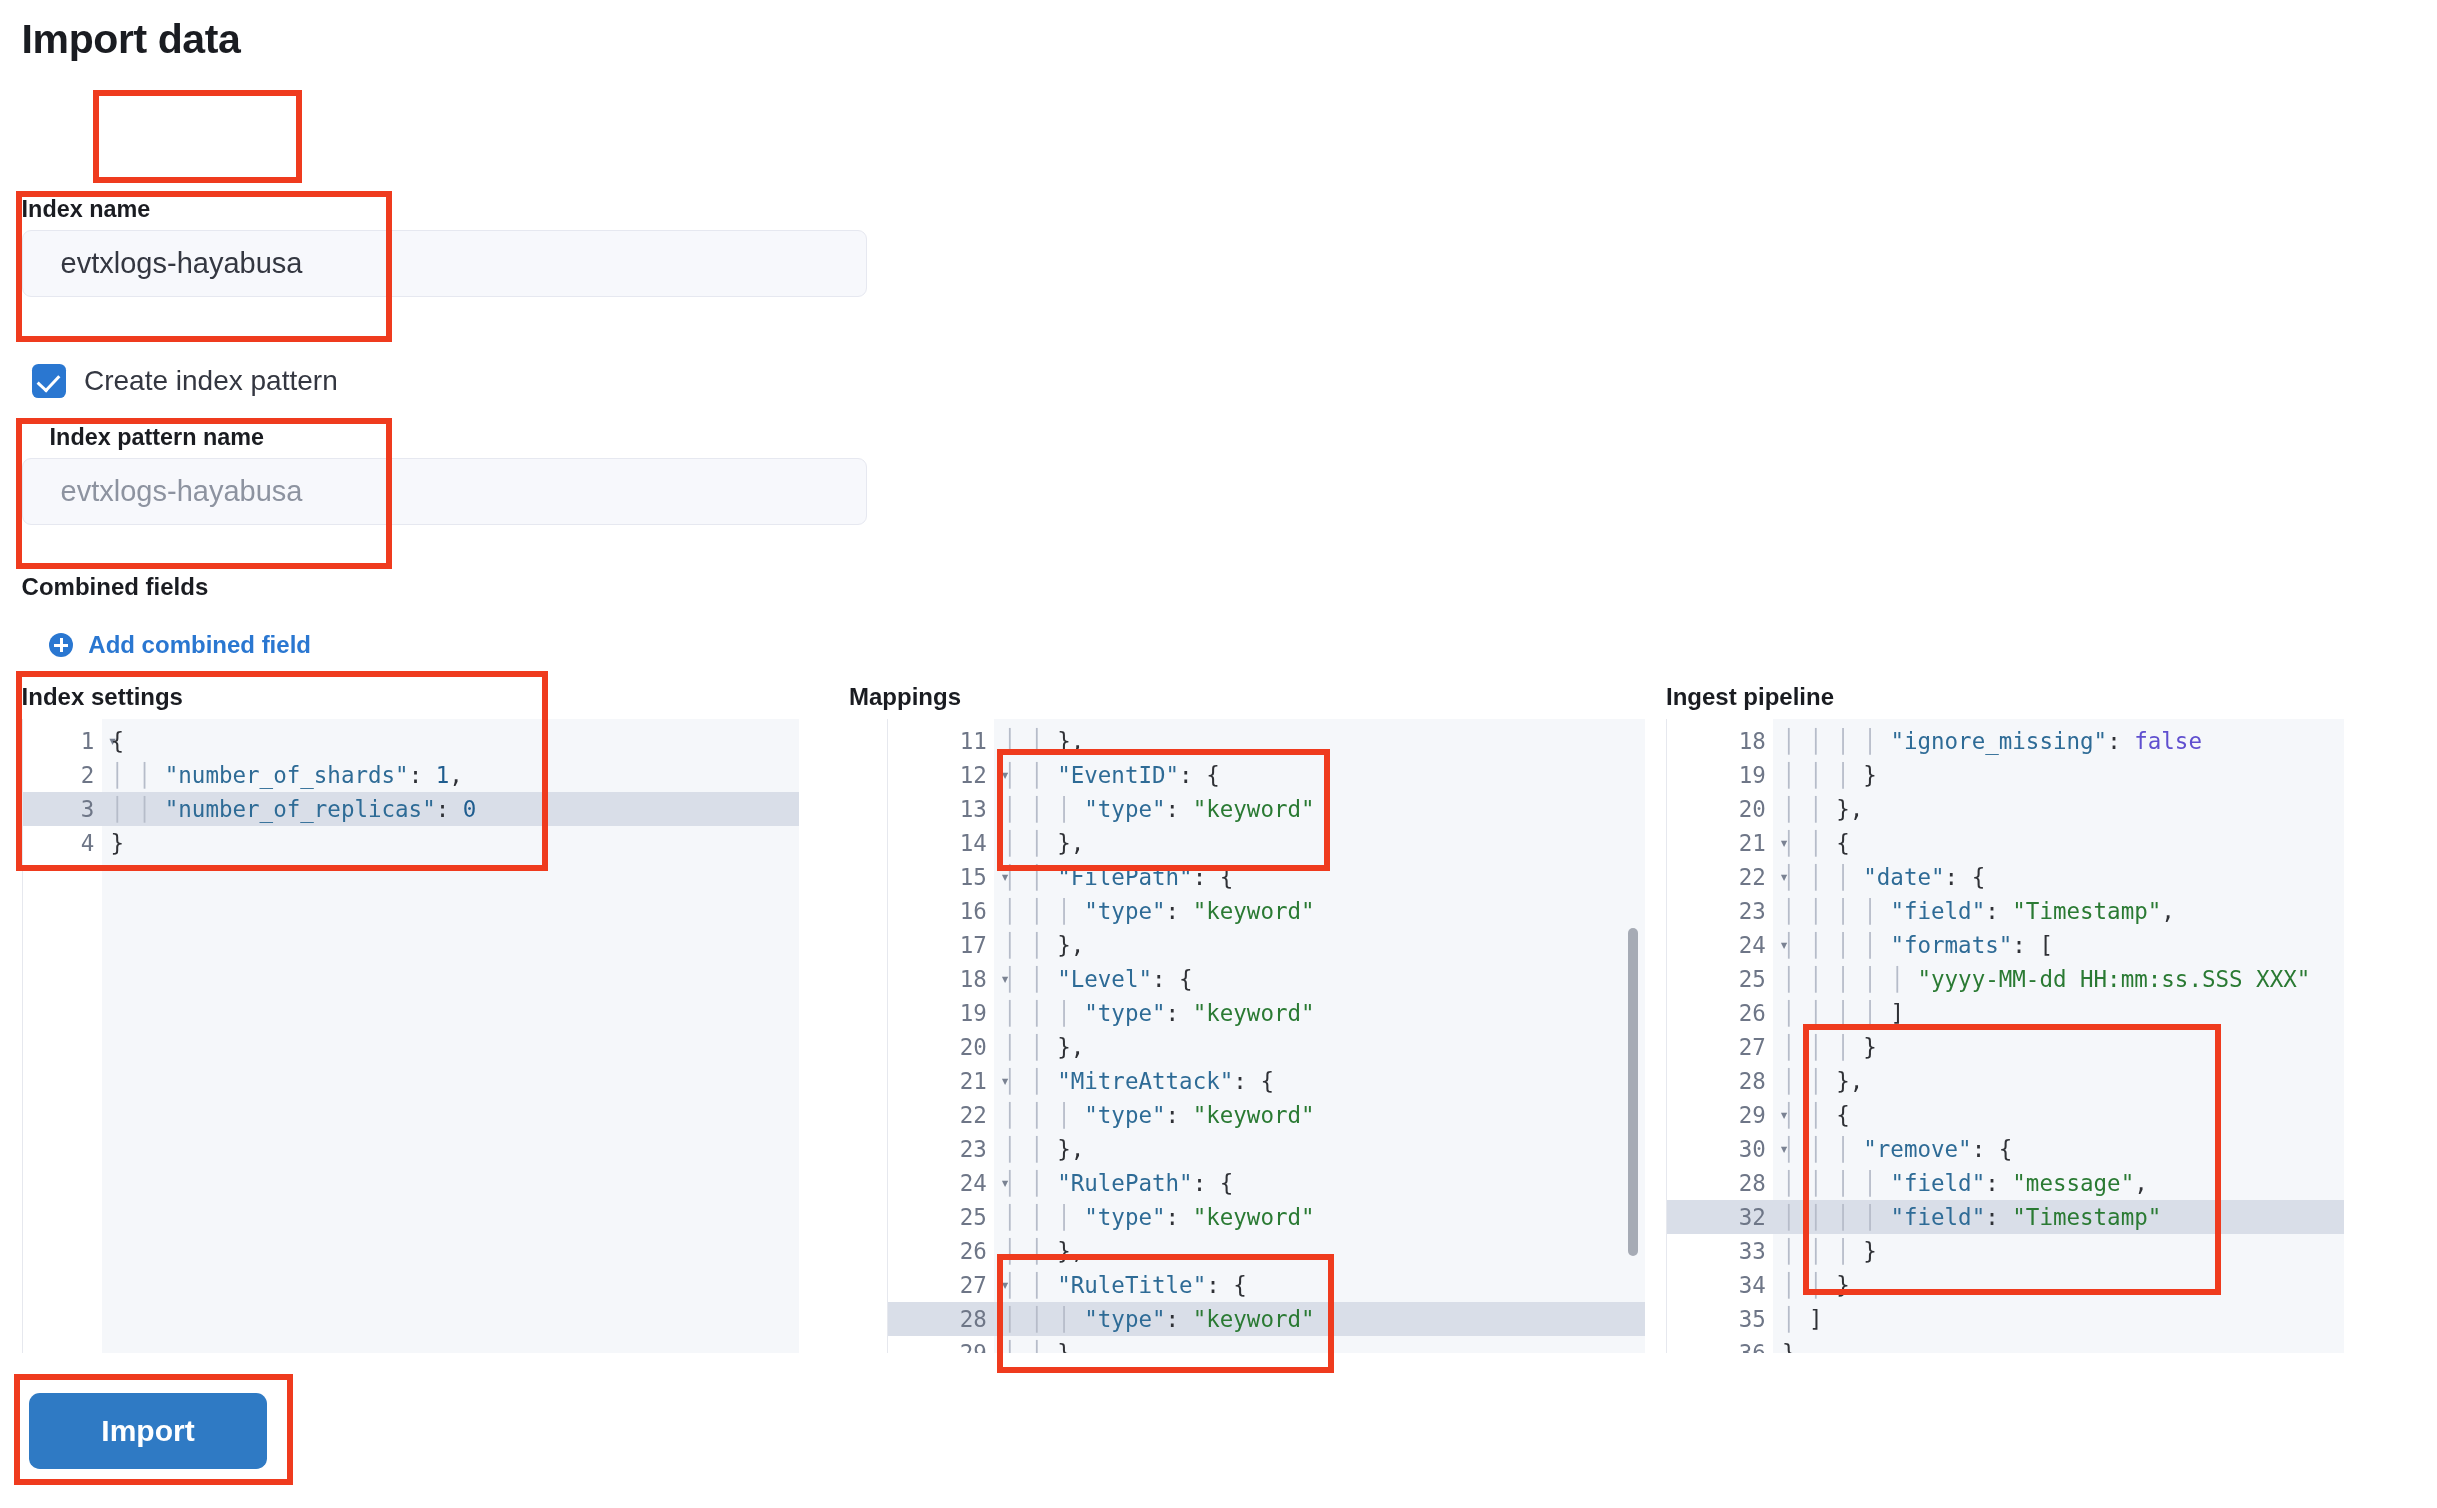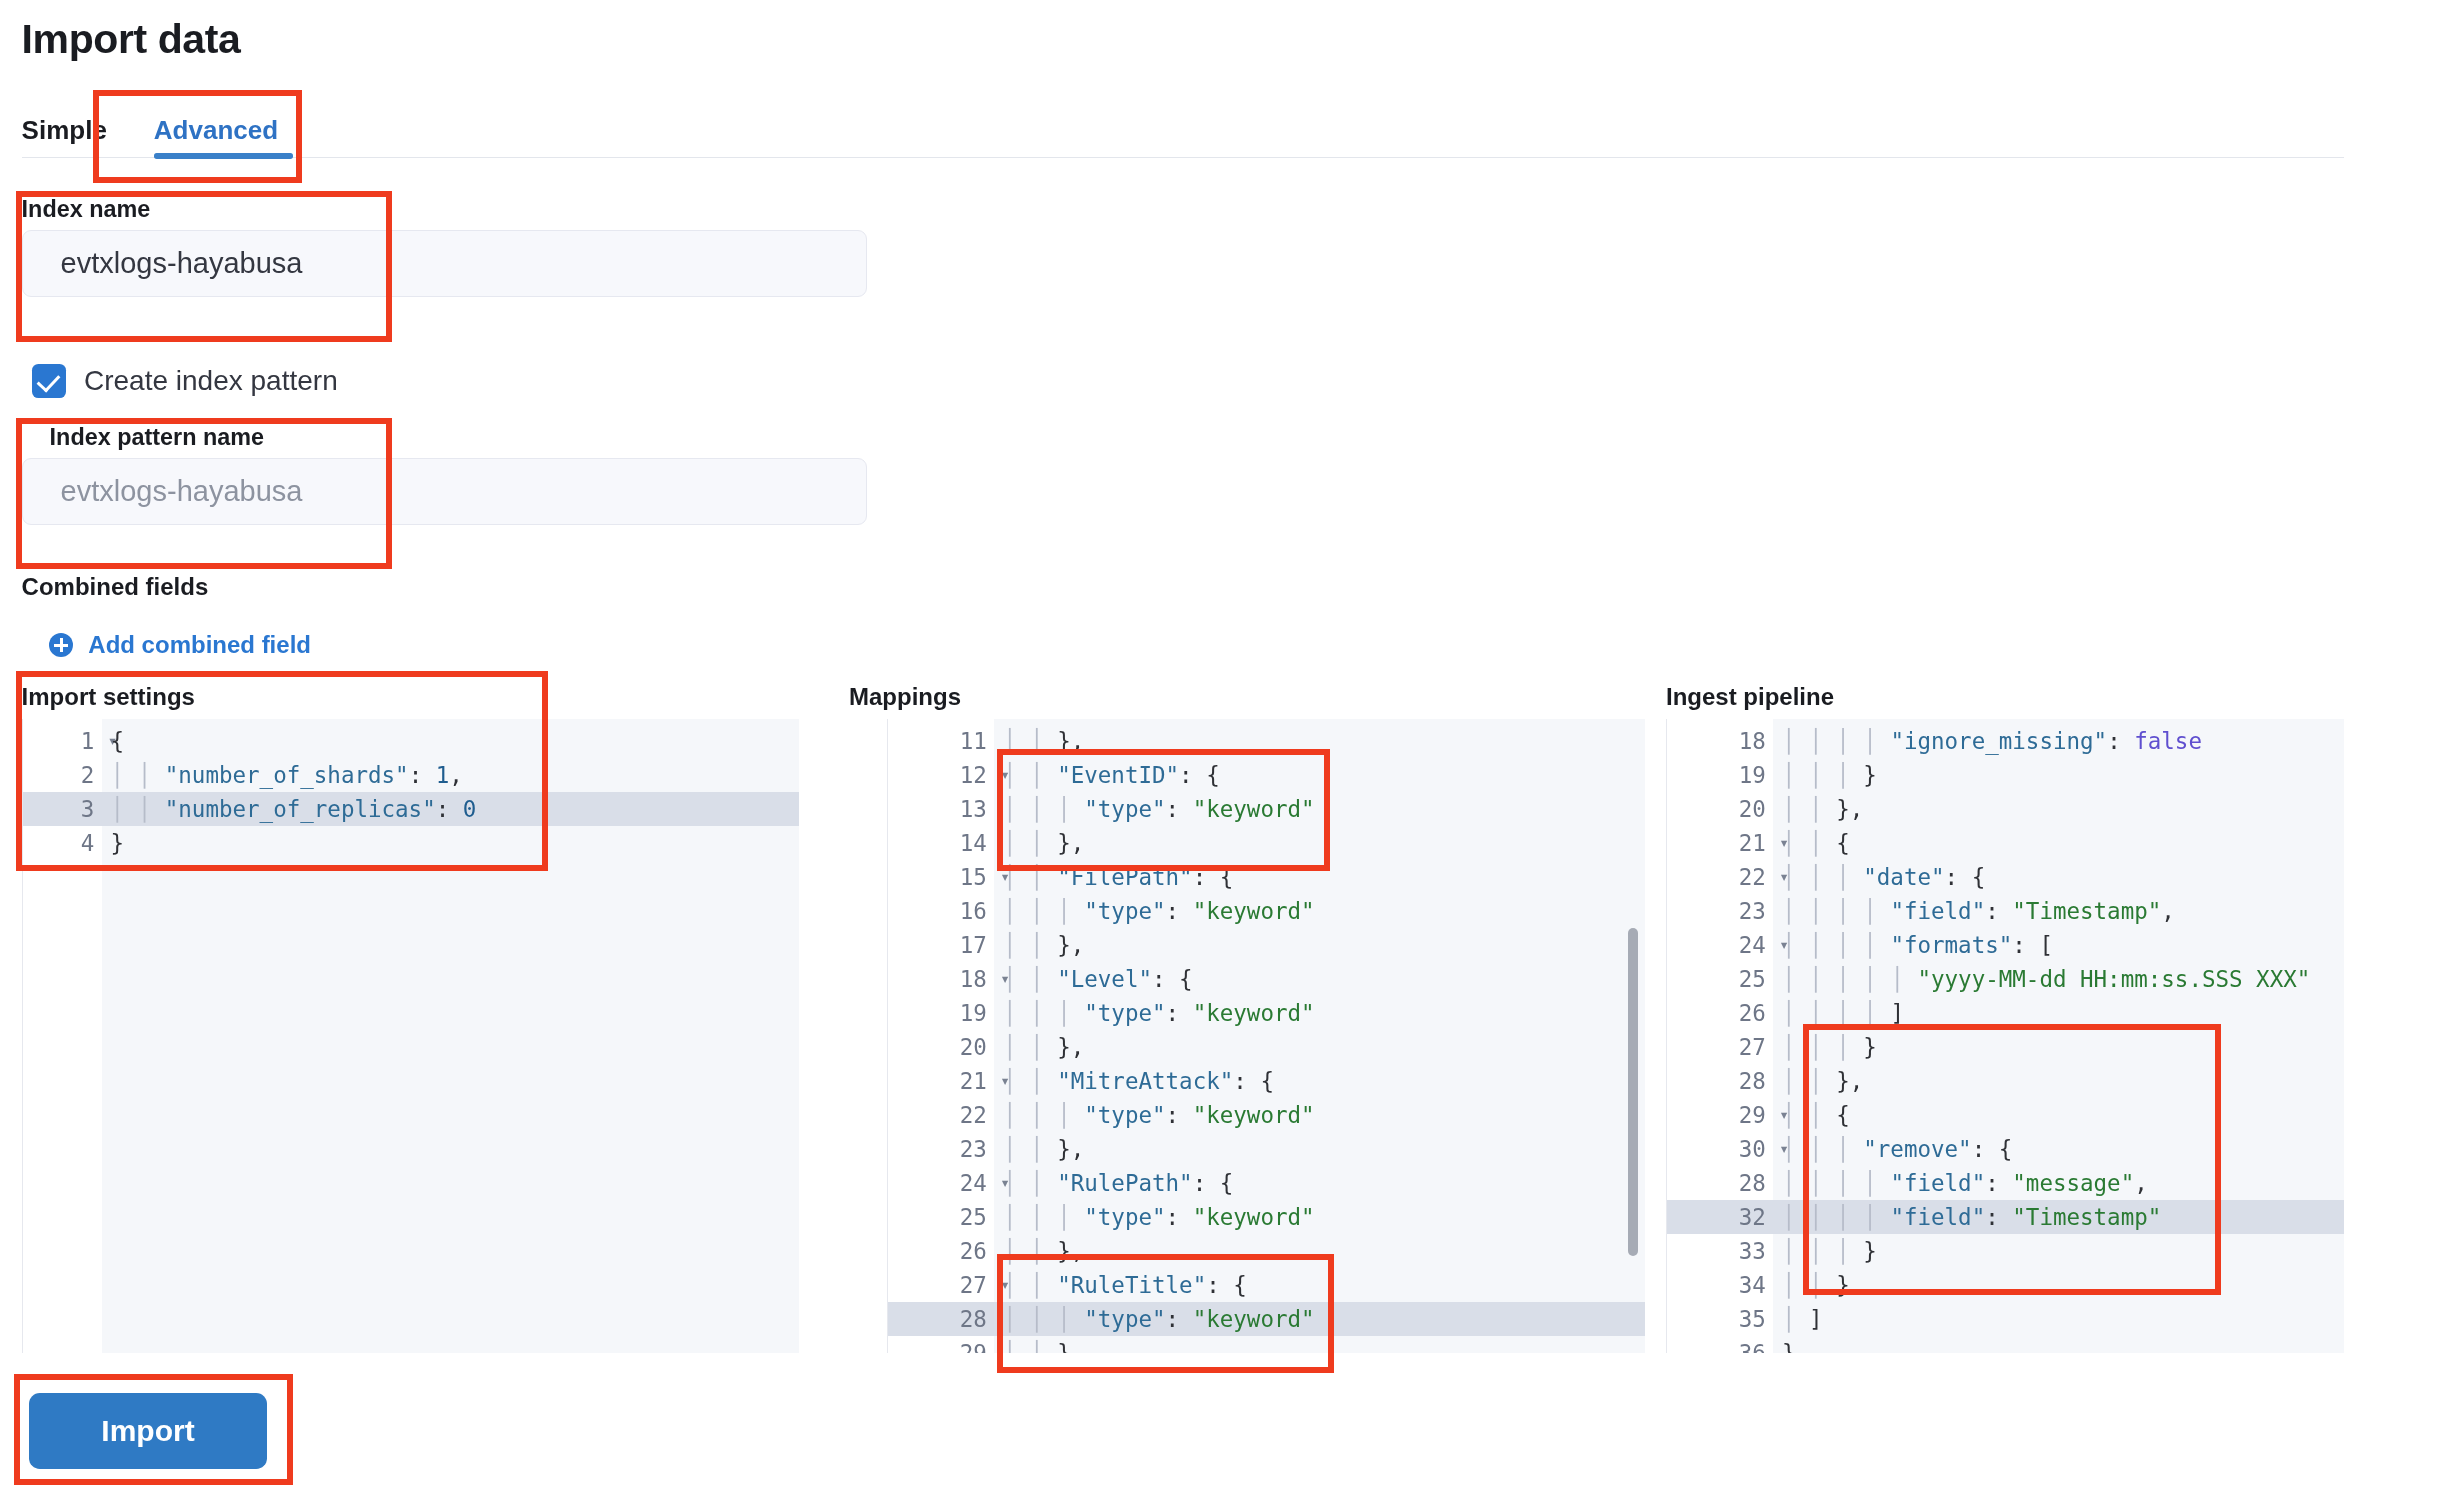--- a/index.html
+++ b/index.html
@@ -168,43 +168,39 @@
     background: transparent;
   }
 </style>
 </head>
 <body>
 
 <div class="page">
 
   <div class="page-title">Import data</div>
 
-  <div class="tabs">
-    <div class="tab">Simple</div>
-    <div class="tab active">Advanced</div>
-  </div>
 
   <div class="field-label" style="left:21.6px; top:196px;">Index name</div>
   <input class="text-input" style="left: 21.6px; top: 230px;" value="evtxlogs-hayabusa">
 
   <div class="checkbox-row">
     <div class="cbx"></div>
     <div class="cbx-label">Create index pattern</div>
   </div>
 
   <div class="field-label" style="left:21.6px; top:424px;margin-left:28px;">Index pattern name</div>
   <input class="text-input" style="left: 21.6px; top: 458px;" placeholder="evtxlogs-hayabusa">
 
   <div class="combined-title">Combined fields</div>
   <div class="add-link">
     <span class="plus-circle"></span>
     <span class="add-link-text">Add combined field</span>
   </div>
 
-  <div class="panel-title" style="left:21.6px; top:683px;">Import settings</div>
+  <div class="panel-title" style="left:21.6px; top:683px;">Index settings</div>
   <div class="editor" id="ed-index-settings" style="left:21.6px; top:719px; width:777px; height:634px;">
     <div class="ed-gutter" style="width:79px;">
         <div class="ln">1<span class="fold">▾</span></div>
         <div class="ln">2</div>
         <div class="ln hl">3</div>
         <div class="ln">4</div>
       </div>
     <div class="ed-code" style="left:79px;"><div class="cl"><span class="tok-punct">{</span></div><div class="cl"><span class="tok-guide">│</span>&nbsp;<span class="tok-guide">│</span>&nbsp;<span class="tok-key">"number_of_shards"</span><span class="tok-punct">:</span><span class="tok-punct"> </span><span class="tok-num">1</span><span class="tok-punct">,</span></div><div class="cl hl"><span class="tok-guide">│</span>&nbsp;<span class="tok-guide">│</span>&nbsp;<span class="tok-key">"number_of_replicas"</span><span class="tok-punct">:</span><span class="tok-punct"> </span><span class="tok-num">0</span></div><div class="cl"><span class="tok-punct">}</span></div></div>
   </div>
 

